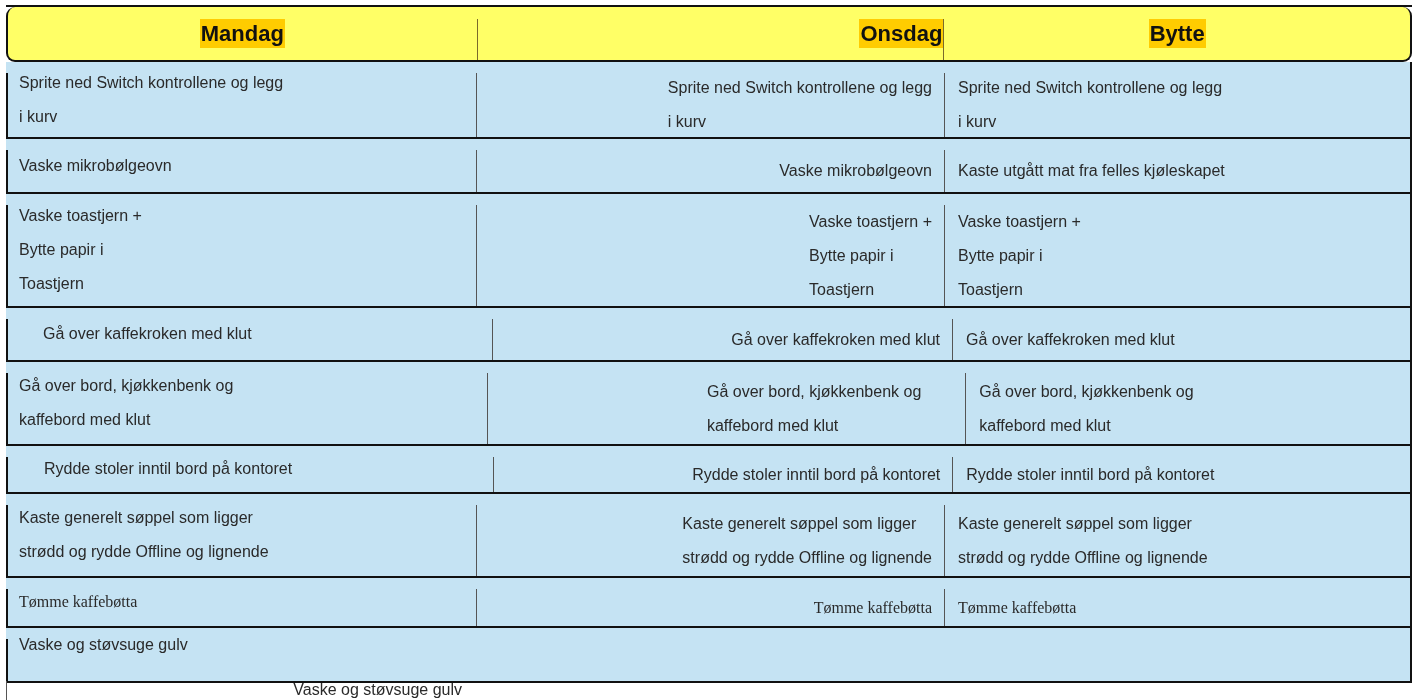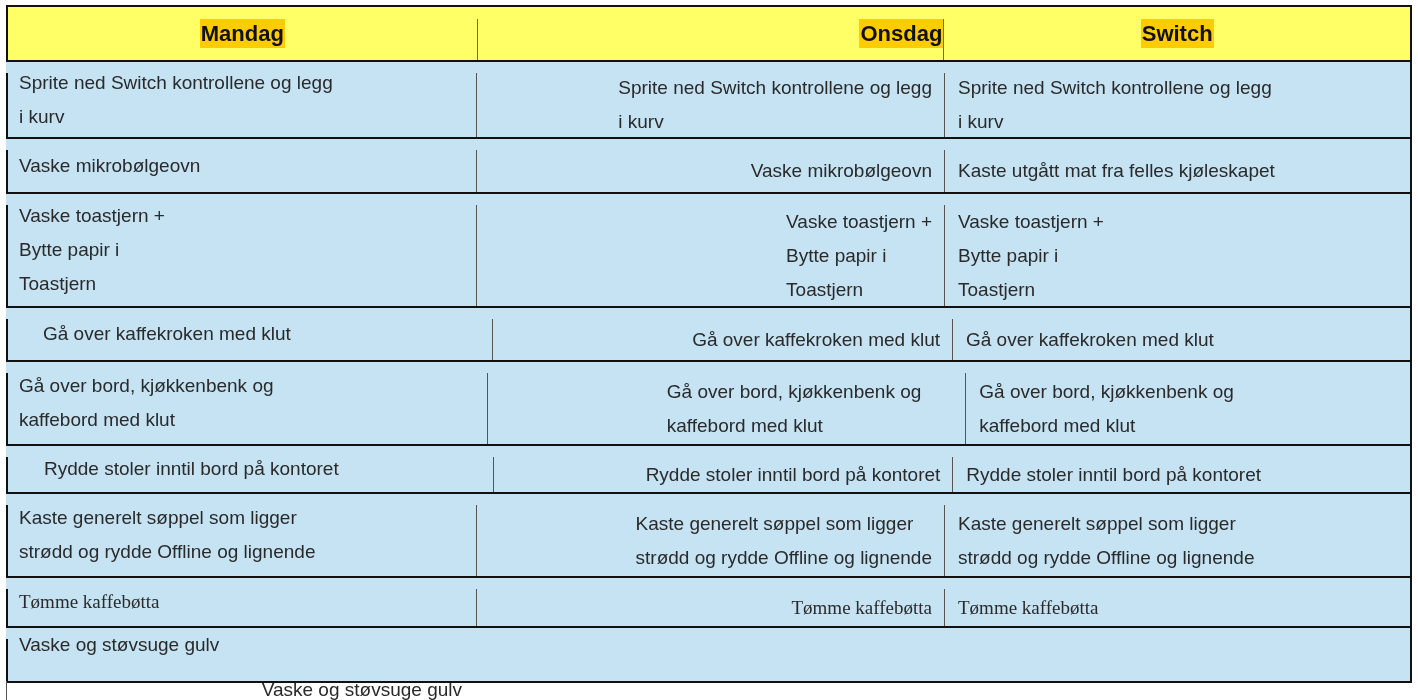--- a/index.html
+++ b/index.html
@@ -2,51 +2,51 @@
 <html><head>
 <meta charset="utf-8">
 <style>
   html, body { margin: 0; padding: 0; background: #ffffff; }
   body { width: 1418px; height: 700px; position: relative; overflow: hidden;
          font-family: "Liberation Sans", sans-serif; }
   .tbl { position: absolute; left: 6px; top: 5px; width: 1406px;
          border-top: 2px solid #111; }
   .hdr { display: flex; height: 53px; background: #ffff66;
          border-left: 2px solid #111; border-right: 2px solid #111;
-         border-bottom: 2px solid #111; box-sizing: border-box; height: 55px; }
+         border-bottom: 2px solid #111; box-sizing: border-box; height: 55px; border-radius: 9px; }
   .hcell { box-sizing: border-box; display: flex; align-items: center; justify-content: center; }
   .hcell + .hcell { border-left: 1px solid #7a6a2a; margin-top: 12px; height: 41px; align-self: flex-end; }
   .hcell + .hcell .hlabel { margin-top: -12px; }
   .hlabel { background: #ffcc00; font-weight: bold; font-size: 22px; color: #111;
             padding: 1px 1px; line-height: 27px; }
   .row { display: flex; background: #c5e3f3; border-bottom: 2px solid #111;
          box-sizing: border-box; position: relative; }
   .row::before { content: ""; position: absolute; left: 0; bottom: 0; width: 2px;
                  background: #111; top: 11px; }
   .row::after { content: ""; position: absolute; right: 0; bottom: 0; width: 2px;
                 background: #111; top: 0; }
-  .cell { box-sizing: border-box; padding: 0 12px 0 13px; font-size: 19px;
+  .cell { box-sizing: border-box; padding: 0 12px 0 13px; font-size: 16px;
           line-height: 34px; color: #2a2a2a; display: flex; align-items: center;
           white-space: pre-line; }
   .cell + .cell { border-left: 1px solid #555; margin-top: 11px; }
   .c1 { width: 470px; } .c2 { width: 468px; justify-content: flex-end; } .c3 { width: 468px; }
 </style>
 </head>
 <body>
 
 <div class="tbl">
   <div class="hdr">
     <div class="hcell c1">
       <span class="hlabel">Mandag</span>
     </div>
     <div class="hcell c2">
       <span class="hlabel">Onsdag</span>
     </div>
     <div class="hcell c3">
-      <span class="hlabel">Switch</span>
+      <span class="hlabel">Bytte</span>
     </div>
   </div>
   <div id="body">
       <div class="row" style="height: 77px;">
         <div class="cell c1">Sprite ned Switch kontrollene og legg
 i kurv</div>
         <div class="cell c2">Sprite ned Switch kontrollene og legg
 i kurv</div>
         <div class="cell c3">Sprite ned Switch kontrollene og legg
 i kurv</div>

